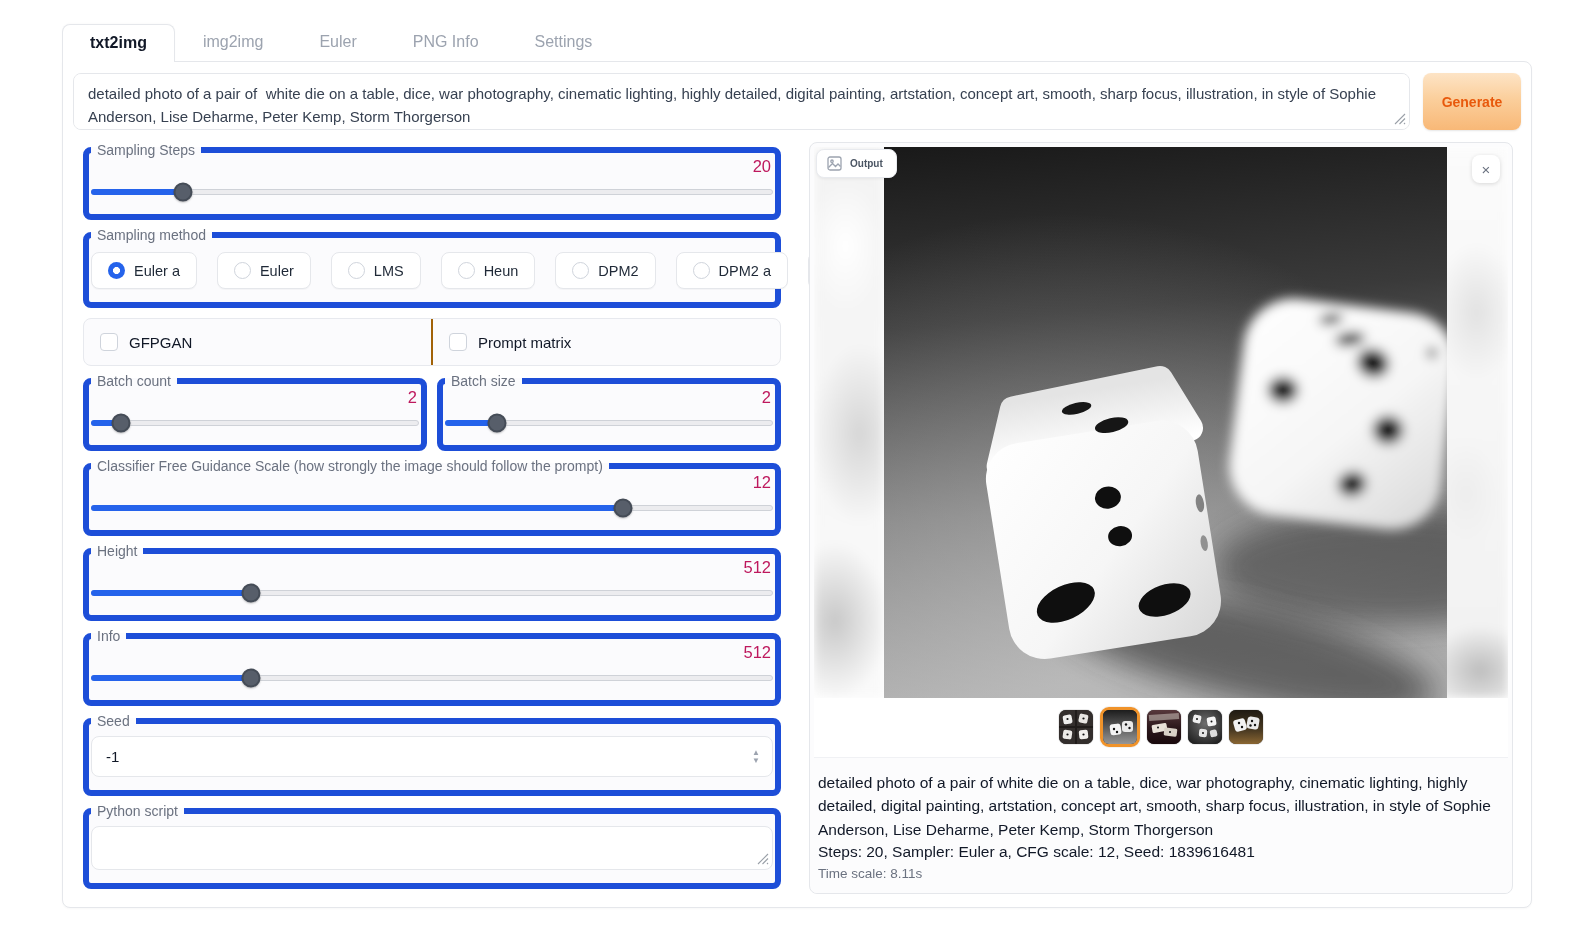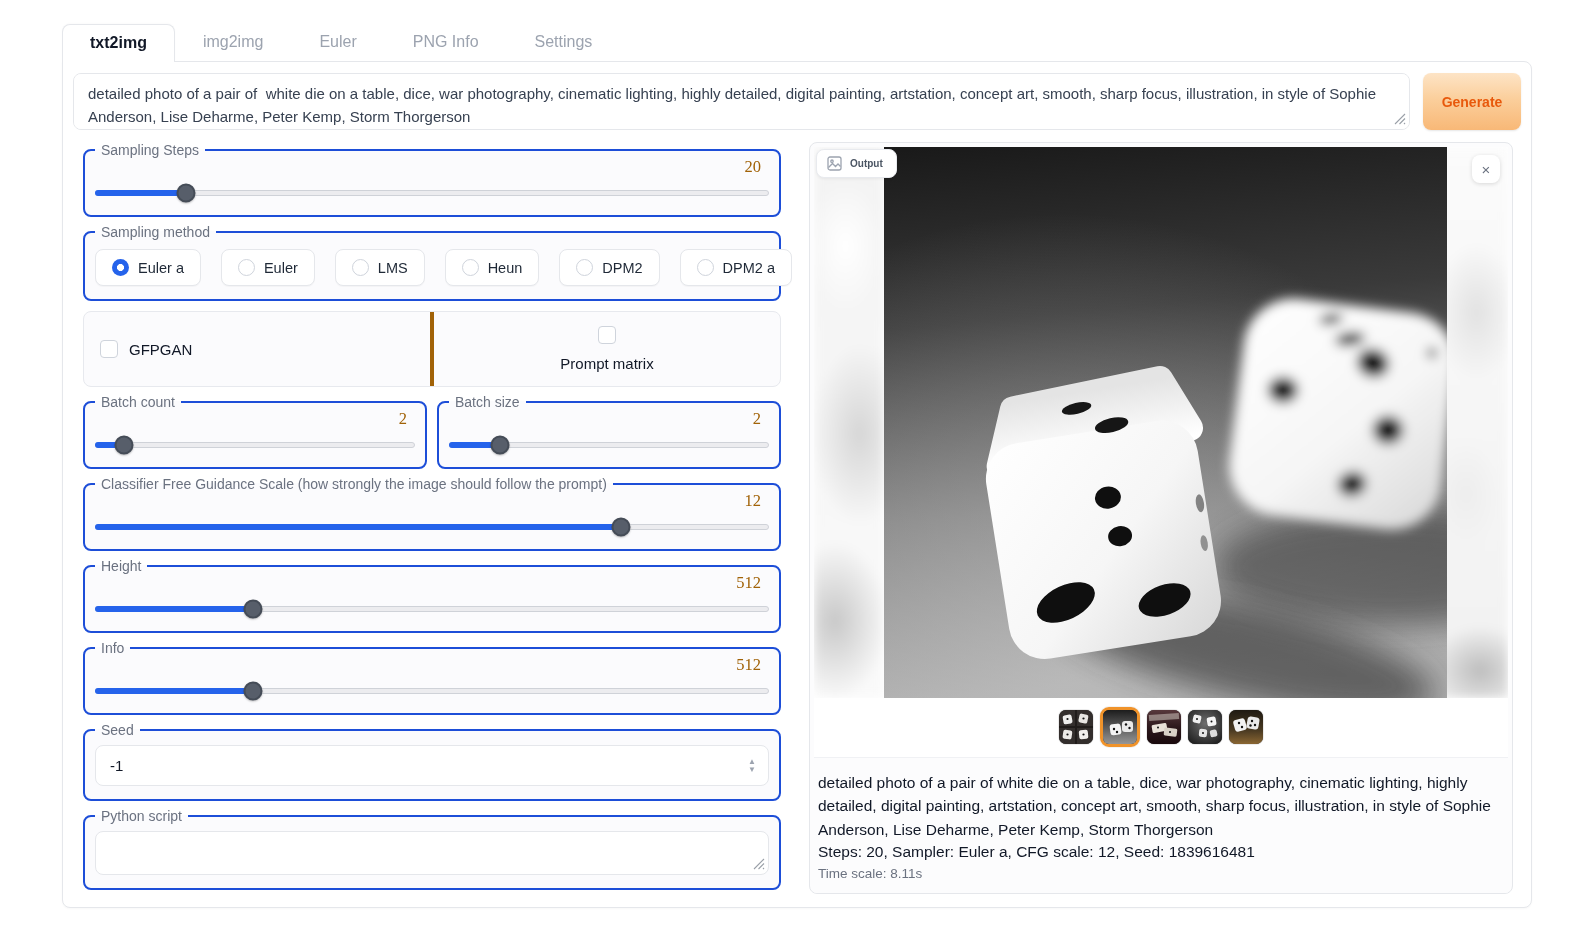--- a/index.html
+++ b/index.html
@@ -46,25 +46,25 @@
     font-weight:700; font-size:14px; box-shadow:0 1px 2px rgba(0,0,0,0.10);
   }
 
   
   .cols { display:flex; gap:28px; align-items:flex-start; padding:0 10px 0 12px; }
   .left-col { width:698px; flex:0 0 698px; display:flex; flex-direction:column; gap:7px; }
   .right-col { flex:1; }
 
   
   fieldset.group {
-    border:2px solid #1d4ed8; border-radius:8px; background:#fbfbfd;
-    margin:0; padding:2px 10px 13px; min-width:0;
+    border:6px solid #1d4ed8; border-radius:8px; background:#fbfbfd;
+    margin:0; padding:2px 2px 13px; min-width:0;
   }
   fieldset.group legend { font-size:14px; color:#6b7280; padding:0 6px; margin-left:0; }
-  .slider-value { text-align:right; font-size:16.5px; color:#a16207; margin:-3px 8px 6px 0;font-family:Liberation Serif, serif; }
+  .slider-value { text-align:right; font-size:16.5px; color:#be185d; margin:-3px 2px 6px 0; }
 
   
   .slider { position:relative; height:19px; display:flex; align-items:center; cursor:pointer; }
   .track { width:100%; height:6px; border-radius:4px; background:#ececef; border:1px solid #cfd2d8; }
   .fill { position:absolute; left:0; top:50%; transform:translateY(-50%); height:6px; border-radius:4px; background:#2563eb; }
   .knob {
     position:absolute; top:50%; width:19px; height:19px; border-radius:50%;
     background:#575e6a; border:2px solid #454c57; transform:translate(-50%,-50%);
     box-shadow:0 1px 2px rgba(0,0,0,0.25); cursor:grab;
   }
@@ -75,21 +75,21 @@
     display:flex; align-items:center; gap:9px; background:#fff; cursor:pointer;
     border:1px solid #e5e7eb; border-radius:8px; padding:9px 16px;
     font-size:14.5px; color:#1f2937; box-shadow:0 1px 1px rgba(0,0,0,0.03); white-space:nowrap;
   }
   .radio-dot { width:17px; height:17px; border-radius:50%; border:1px solid #cfd4dc; background:#fff; flex:0 0 17px; }
   .radio-dot.selected { border:none; background:radial-gradient(circle at 50% 50%, #ffffff 0 3.2px, #2563eb 3.8px); }
 
   
   .cb-box { display:flex; border:1px solid #e7e9ee; border-radius:8px; background:#fbfbfd; margin-top:3px; }
   .cb-cell { flex:1; display:flex; align-items:center; gap:11px; padding:14px 16px; cursor:pointer; }
-  .cb-cell + .cb-cell { border-left:4px solid #a16207;flex-direction:column; }
+  .cb-cell + .cb-cell { border-left:2px solid #a16207; }
   .checkbox { width:18px; height:18px; border:1px solid #cfd4dc; border-radius:4px; background:#fff; flex:0 0 18px; }
   .cb-label { font-size:15px; color:#111827; }
 
   .pair-row { display:flex; gap:10px; }
   .pair-row fieldset.group { flex:1; }
 
   
   .num-input {
     display:flex; align-items:center; background:#fff; border:1px solid #e5e7eb;
     border-radius:8px; padding:10px 12px; margin-top:5px;

